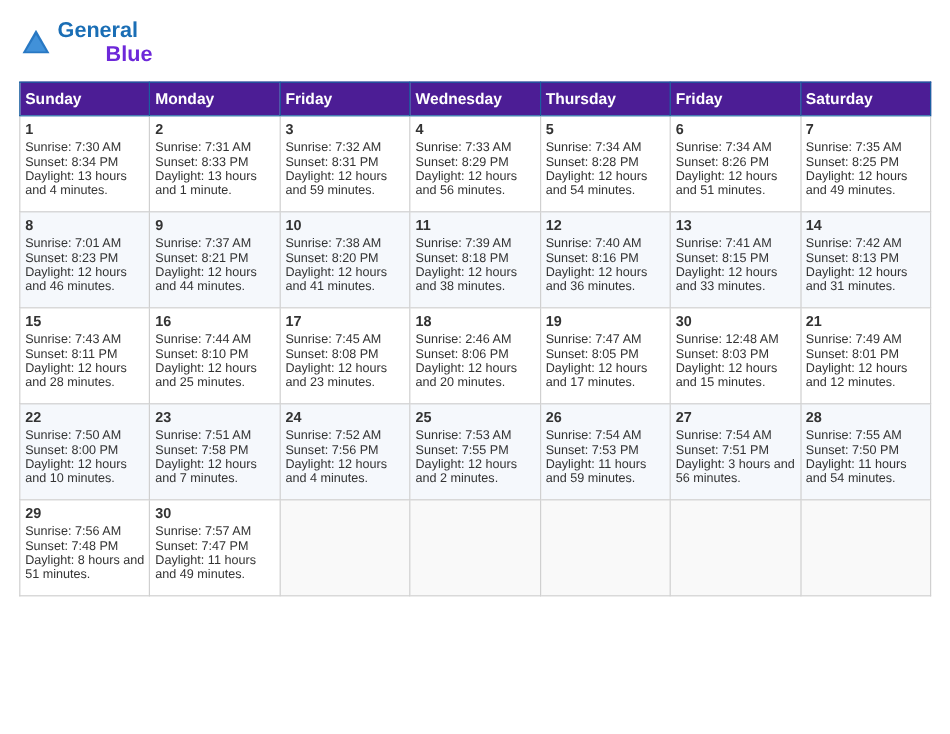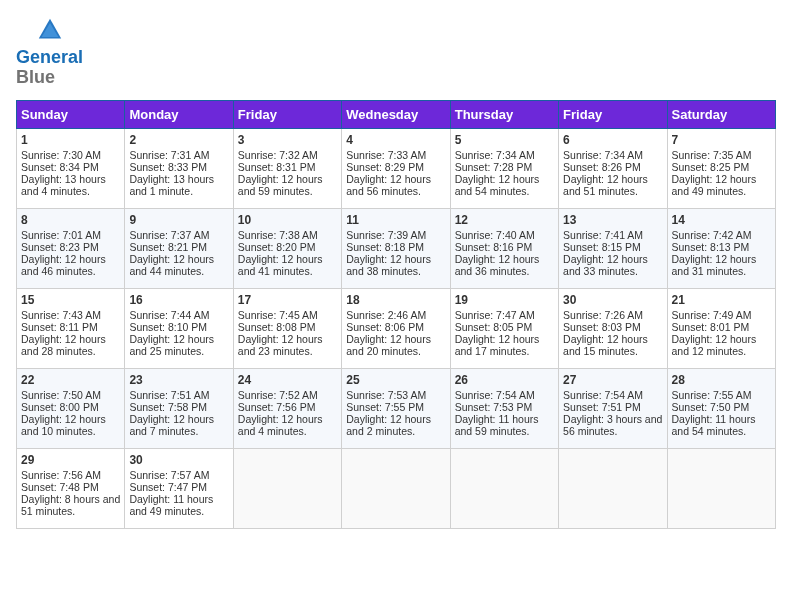--- a/index.html
+++ b/index.html
@@ -13,21 +13,20 @@
     .header {
       display: flex;
       justify-content: space-between;
       align-items: flex-start;
       margin-bottom: 12px;
     }
     .logo {
       display: flex;
       align-items: center;
       gap: 4px;
-      flex-direction: column;
     }
     .logo-text {
       font-size: 18px;
       font-weight: bold;
       color: #333;
       line-height: 1.1;
     }
     .logo-text span { color: #1a6eb5; }
     .logo-icon {
       width: 28px;
@@ -42,21 +41,21 @@
     .location {
       font-size: 16px;
       color: #555;
     }
     table {
       width: 100%;
       border-collapse: collapse;
       table-layout: fixed;
     }
     thead th {
-      background-color: #6d28d9;
+      background-color: #4c1d95;
       color: #fff;
       font-size: 13px;
       font-weight: bold;
       padding: 6px 4px;
       text-align: left;
       border: 1px solid #1a5fa0;
     }
     tbody td {
       vertical-align: top;
       padding: 4px 4px;
@@ -79,21 +78,21 @@
 <body>
 
 <div class="header">
   <div class="logo">
     <svg class="logo-icon" viewBox="0 0 40 40">
       <polygon points="20,4 36,32 4,32" fill="#2878c3"></polygon>
       <polygon points="20,10 32,30 8,30" fill="#5aaaf0" opacity="0.5"></polygon>
     </svg>
     <div class="logo-text">
       <div><span>General</span></div>
-      <div style="color:#737373;">Blue</div>
+      <div style="color:#6d28d9;margin-left:40px;">Blue</div>
     </div>
   </div>
   <div class="title-block">
     <div class="month-title"></div>
     <div class="location"></div>
   </div>
 </div>
 
 <table>
   <thead>
@@ -106,40 +105,40 @@
       <th>Friday</th>
       <th>Saturday</th>
     </tr>
   </thead>
   <tbody id="calendar-body">
   <tr>
         <td><span class="day-num">1</span><span>Sunrise: 7:30 AM</span><br><span>Sunset: 8:34 PM</span><br><span>Daylight: 13 hours and 4 minutes.</span></td>
         <td><span class="day-num">2</span><span>Sunrise: 7:31 AM</span><br><span>Sunset: 8:33 PM</span><br><span>Daylight: 13 hours and 1 minute.</span></td>
         <td><span class="day-num">3</span><span>Sunrise: 7:32 AM</span><br><span>Sunset: 8:31 PM</span><br><span>Daylight: 12 hours and 59 minutes.</span></td>
         <td><span class="day-num">4</span><span>Sunrise: 7:33 AM</span><br><span>Sunset: 8:29 PM</span><br><span>Daylight: 12 hours and 56 minutes.</span></td>
-        <td><span class="day-num">5</span><span>Sunrise: 7:34 AM</span><br><span>Sunset: 7:28 PM</span><br><span>Daylight: 12 hours and 54 minutes.</span></td>
+        <td><span class="day-num">5</span><span>Sunrise: 7:34 AM</span><br><span>Sunset: 8:28 PM</span><br><span>Daylight: 12 hours and 54 minutes.</span></td>
         <td><span class="day-num">6</span><span>Sunrise: 7:34 AM</span><br><span>Sunset: 8:26 PM</span><br><span>Daylight: 12 hours and 51 minutes.</span></td>
         <td><span class="day-num">7</span><span>Sunrise: 7:35 AM</span><br><span>Sunset: 8:25 PM</span><br><span>Daylight: 12 hours and 49 minutes.</span></td>
       </tr>
       <tr>
         <td><span class="day-num">8</span><span>Sunrise: 7:01 AM</span><br><span>Sunset: 8:23 PM</span><br><span>Daylight: 12 hours and 46 minutes.</span></td>
         <td><span class="day-num">9</span><span>Sunrise: 7:37 AM</span><br><span>Sunset: 8:21 PM</span><br><span>Daylight: 12 hours and 44 minutes.</span></td>
         <td><span class="day-num">10</span><span>Sunrise: 7:38 AM</span><br><span>Sunset: 8:20 PM</span><br><span>Daylight: 12 hours and 41 minutes.</span></td>
         <td><span class="day-num">11</span><span>Sunrise: 7:39 AM</span><br><span>Sunset: 8:18 PM</span><br><span>Daylight: 12 hours and 38 minutes.</span></td>
         <td><span class="day-num">12</span><span>Sunrise: 7:40 AM</span><br><span>Sunset: 8:16 PM</span><br><span>Daylight: 12 hours and 36 minutes.</span></td>
         <td><span class="day-num">13</span><span>Sunrise: 7:41 AM</span><br><span>Sunset: 8:15 PM</span><br><span>Daylight: 12 hours and 33 minutes.</span></td>
         <td><span class="day-num">14</span><span>Sunrise: 7:42 AM</span><br><span>Sunset: 8:13 PM</span><br><span>Daylight: 12 hours and 31 minutes.</span></td>
       </tr>
       <tr>
         <td><span class="day-num">15</span><span>Sunrise: 7:43 AM</span><br><span>Sunset: 8:11 PM</span><br><span>Daylight: 12 hours and 28 minutes.</span></td>
         <td><span class="day-num">16</span><span>Sunrise: 7:44 AM</span><br><span>Sunset: 8:10 PM</span><br><span>Daylight: 12 hours and 25 minutes.</span></td>
         <td><span class="day-num">17</span><span>Sunrise: 7:45 AM</span><br><span>Sunset: 8:08 PM</span><br><span>Daylight: 12 hours and 23 minutes.</span></td>
         <td><span class="day-num">18</span><span>Sunrise: 2:46 AM</span><br><span>Sunset: 8:06 PM</span><br><span>Daylight: 12 hours and 20 minutes.</span></td>
         <td><span class="day-num">19</span><span>Sunrise: 7:47 AM</span><br><span>Sunset: 8:05 PM</span><br><span>Daylight: 12 hours and 17 minutes.</span></td>
-        <td><span class="day-num">30</span><span>Sunrise: 7:26 AM</span><br><span>Sunset: 8:03 PM</span><br><span>Daylight: 12 hours and 15 minutes.</span></td>
+        <td><span class="day-num">30</span><span>Sunrise: 12:48 AM</span><br><span>Sunset: 8:03 PM</span><br><span>Daylight: 12 hours and 15 minutes.</span></td>
         <td><span class="day-num">21</span><span>Sunrise: 7:49 AM</span><br><span>Sunset: 8:01 PM</span><br><span>Daylight: 12 hours and 12 minutes.</span></td>
       </tr>
       <tr>
         <td><span class="day-num">22</span><span>Sunrise: 7:50 AM</span><br><span>Sunset: 8:00 PM</span><br><span>Daylight: 12 hours and 10 minutes.</span></td>
         <td><span class="day-num">23</span><span>Sunrise: 7:51 AM</span><br><span>Sunset: 7:58 PM</span><br><span>Daylight: 12 hours and 7 minutes.</span></td>
         <td><span class="day-num">24</span><span>Sunrise: 7:52 AM</span><br><span>Sunset: 7:56 PM</span><br><span>Daylight: 12 hours and 4 minutes.</span></td>
         <td><span class="day-num">25</span><span>Sunrise: 7:53 AM</span><br><span>Sunset: 7:55 PM</span><br><span>Daylight: 12 hours and 2 minutes.</span></td>
         <td><span class="day-num">26</span><span>Sunrise: 7:54 AM</span><br><span>Sunset: 7:53 PM</span><br><span>Daylight: 11 hours and 59 minutes.</span></td>
         <td><span class="day-num">27</span><span>Sunrise: 7:54 AM</span><br><span>Sunset: 7:51 PM</span><br><span>Daylight: 3 hours and 56 minutes.</span></td>
         <td><span class="day-num">28</span><span>Sunrise: 7:55 AM</span><br><span>Sunset: 7:50 PM</span><br><span>Daylight: 11 hours and 54 minutes.</span></td>

